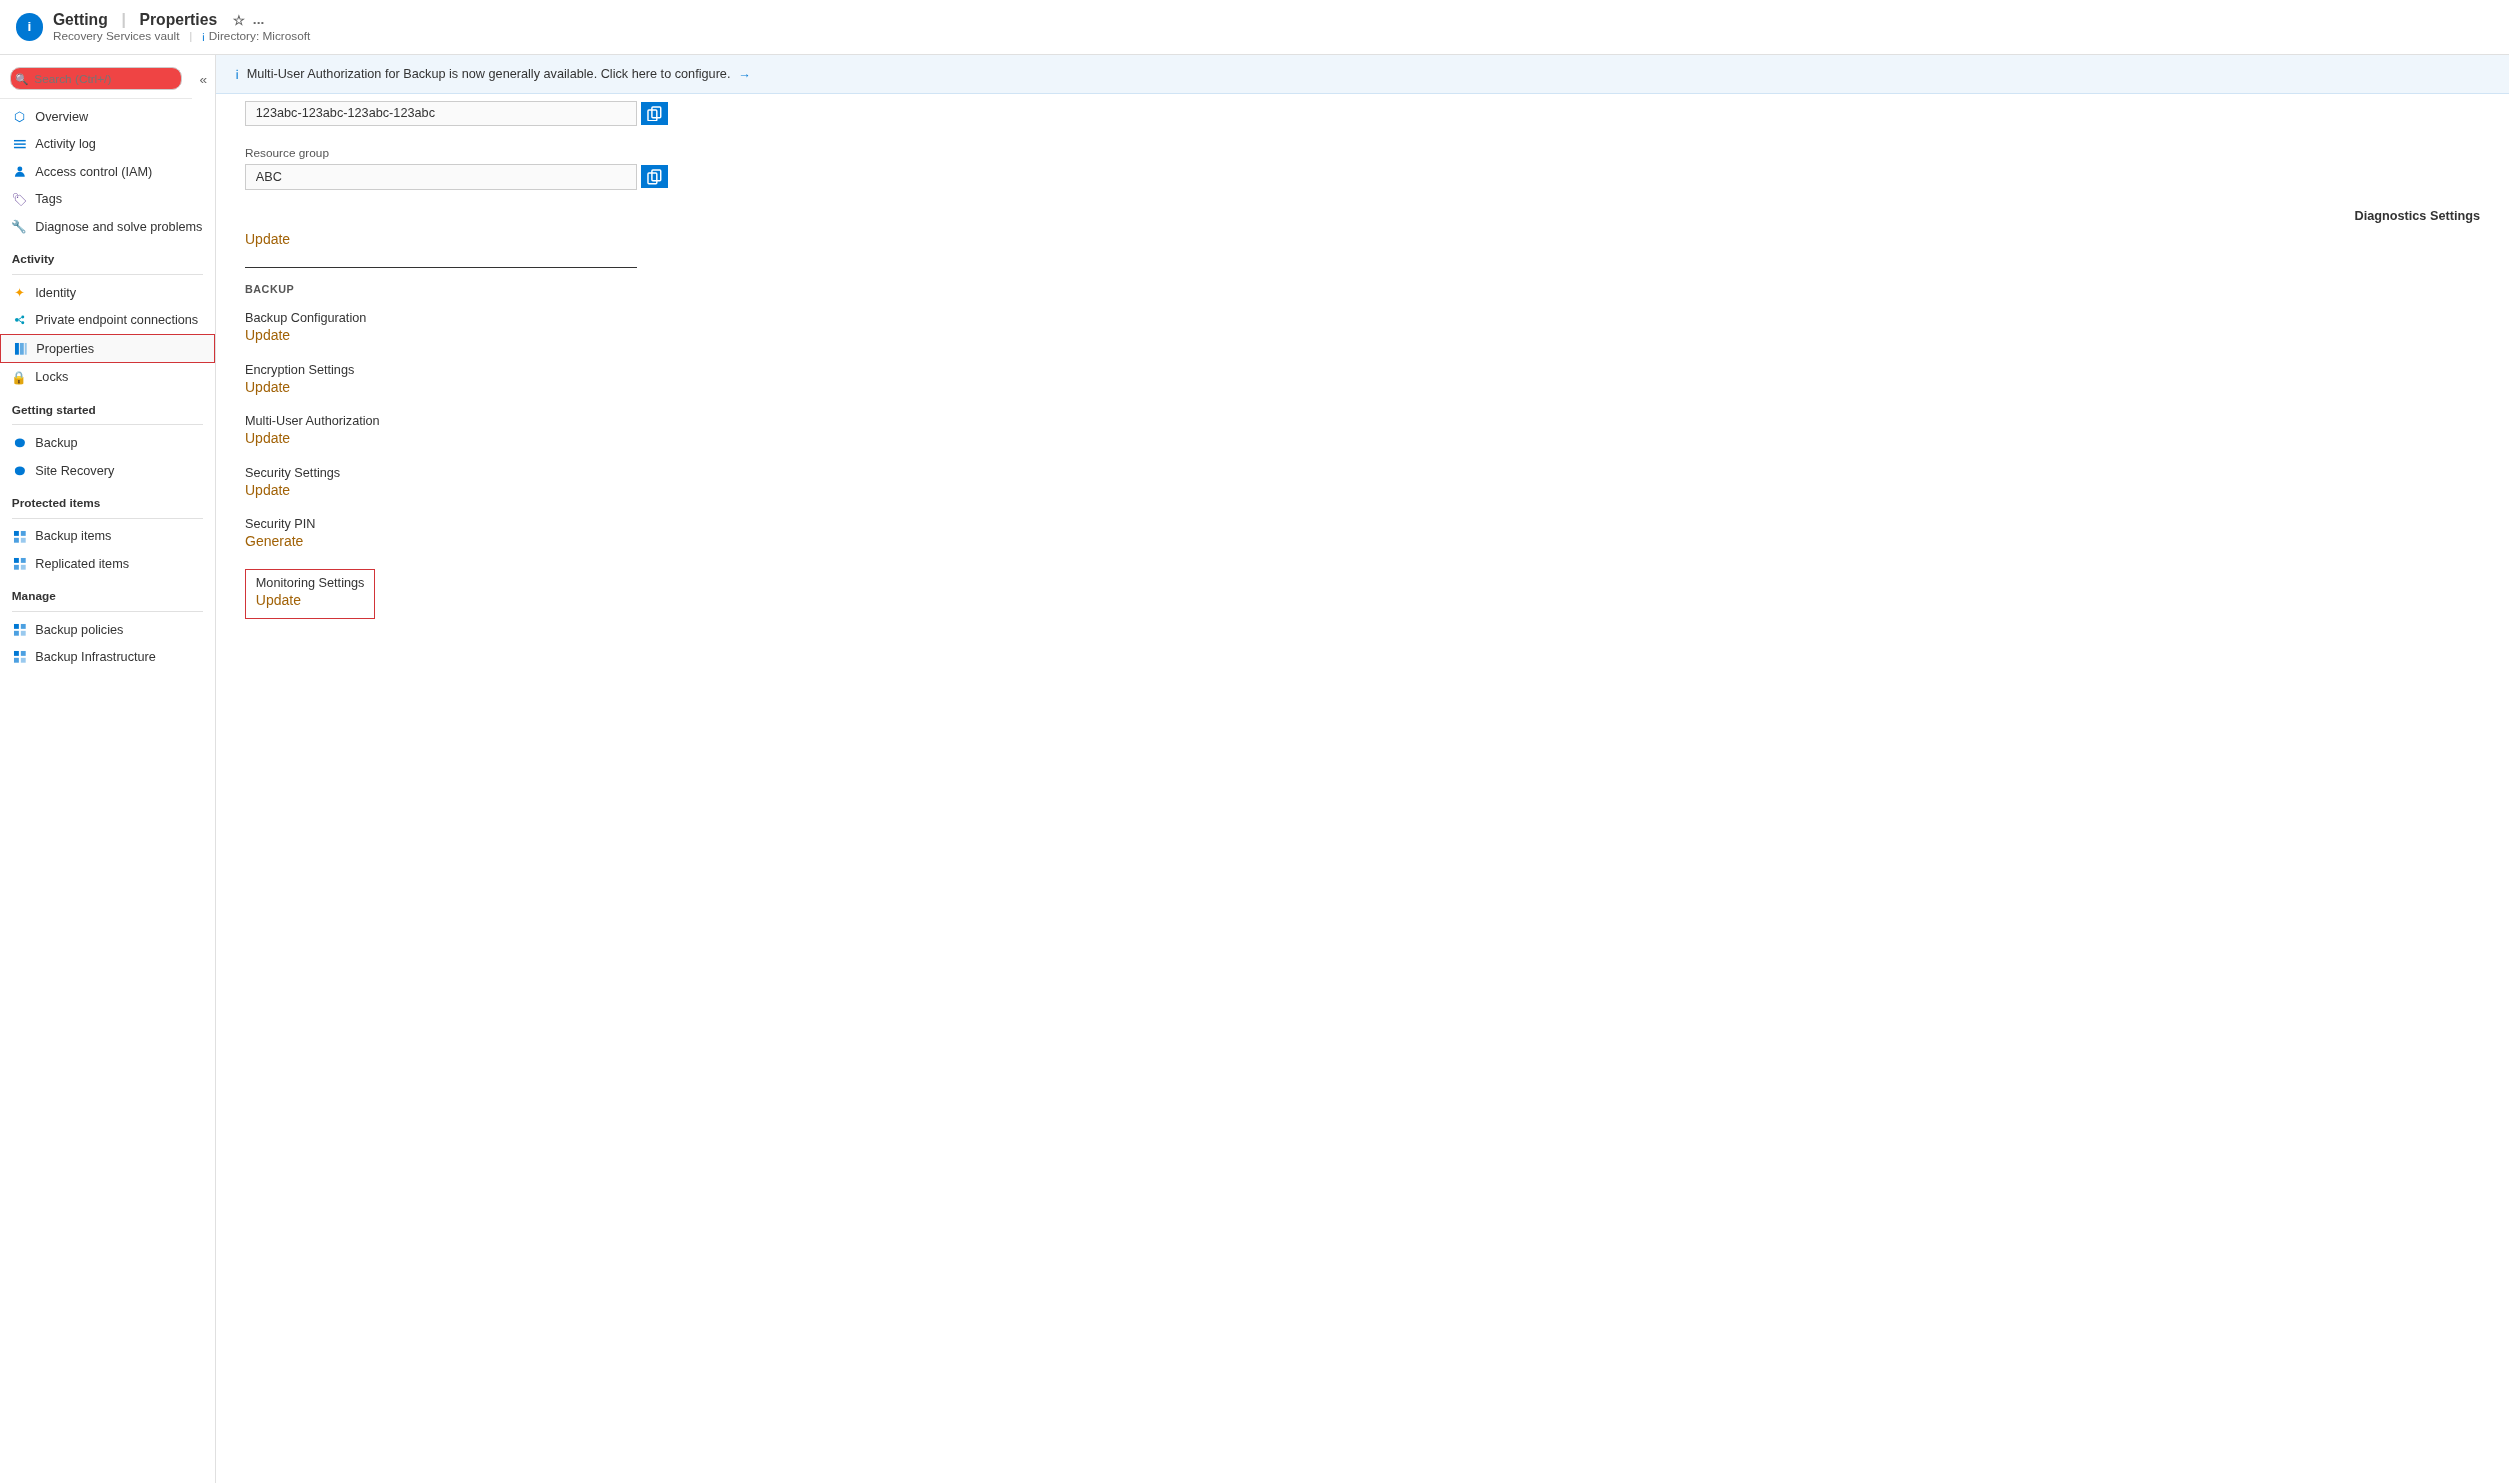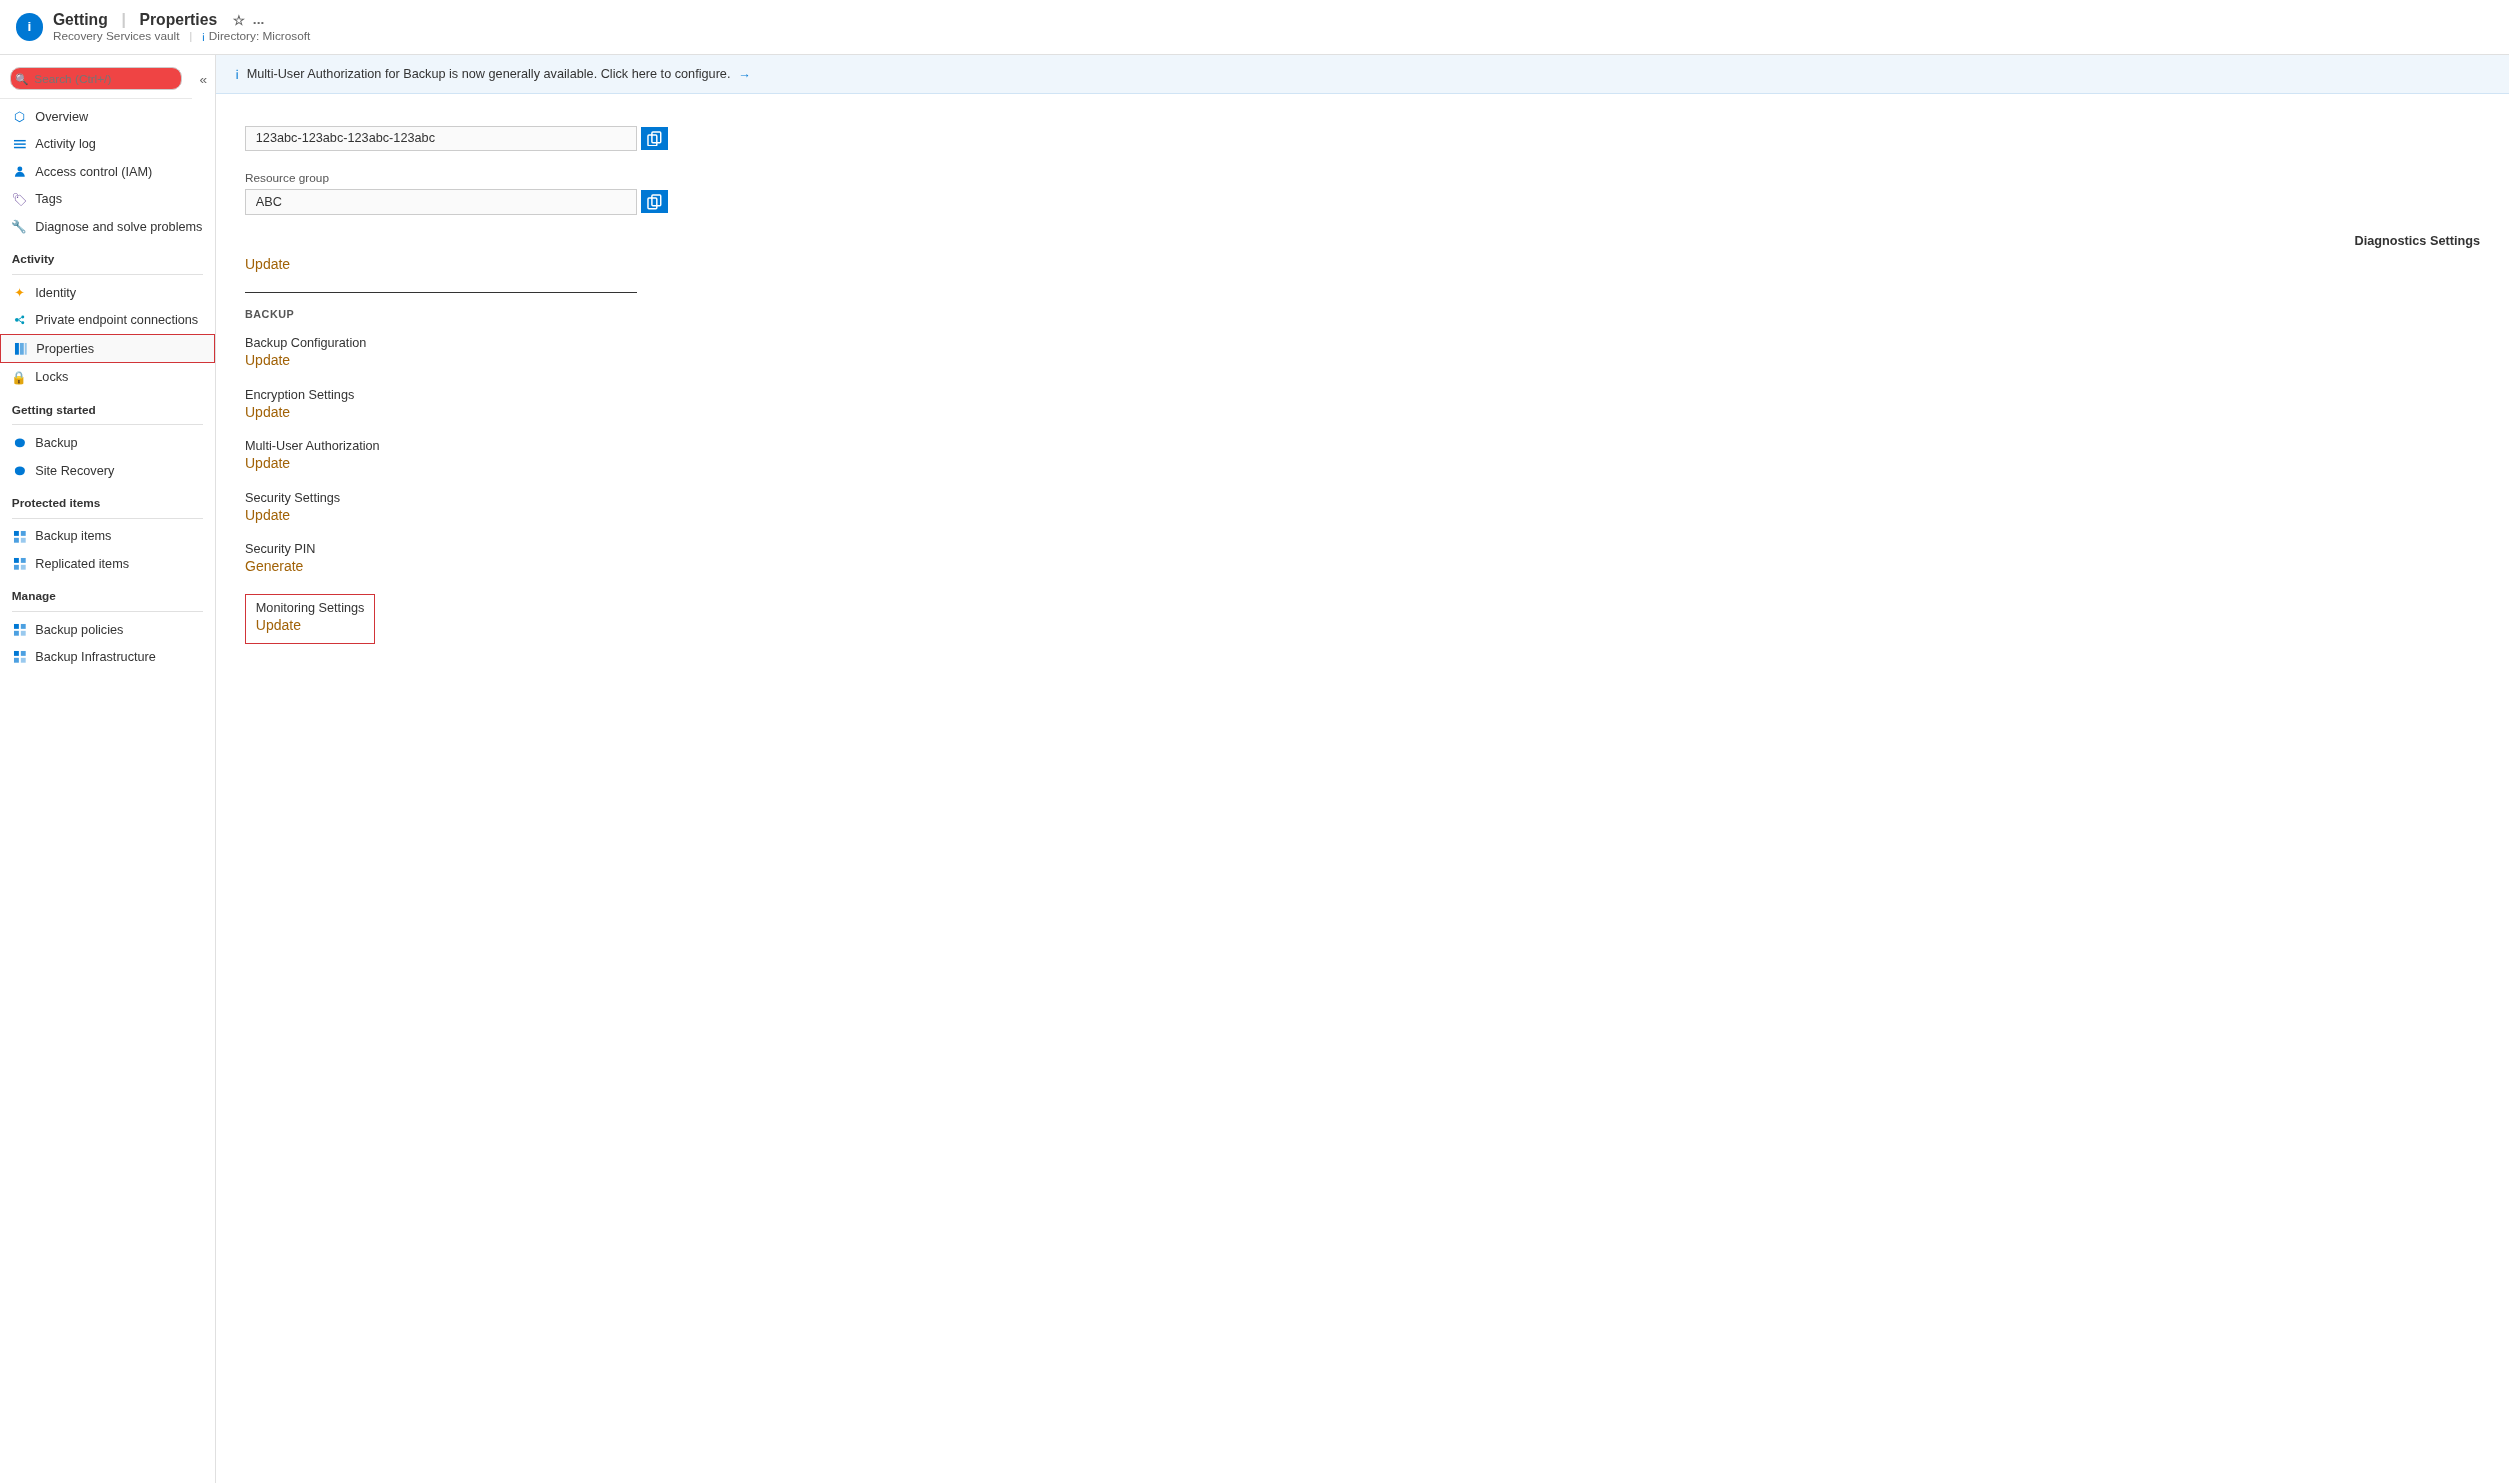--- a/index.html
+++ b/index.html
@@ -31,21 +31,21 @@
     .nav-item.selected-red { background: #f9f9f9; border: 1px solid #d13438; }
     .nav-icon { width: 15.7px; height: 15.7px; display: flex; align-items: center; justify-content: center; flex-shrink: 0; }
 
     .section-header { padding: 11.8px 11.8px 3.9px 11.8px; font-size: 11.8px; font-weight: 600; color: #333; }
     .section-divider { border: none; border-top: 1px solid #e0e0e0; margin: 3.9px 11.8px; }
 
     
     .content { flex: 1; overflow-y: auto; background: #fff; display: flex; flex-direction: column; }
     .banner { background: #eff6fc; padding: 9.8px 19.6px; display: flex; align-items: center; gap: 7.8px; font-size: 12.7px; color: #333; border-bottom: 1px solid #d0e4f5; }
     .banner-link { color: #0078d4; cursor: pointer; text-decoration: none; display: flex; align-items: center; gap: 3.9px; }
-    .content-body { padding: 32px 29px; flex: 1; }
+    .content-body { padding: 7px 29px; flex: 1; }
 
     .field-row { margin-bottom: 19.6px; }
     .field-label { font-size: 11.8px; color: #555; margin-bottom: 3.9px; }
     .field-input-row { display: flex; align-items: center; gap: 3.9px; }
     .field-input { border: 1px solid #ccc; padding: 4.9px 9.8px; font-size: 12.7px; color: #333; background: #fafafa; width: 392px; }
     .copy-btn { background: #0078d4; border: none; cursor: pointer; padding: 3.9px 5.9px; display: flex; align-items: center; justify-content: center; }
     .copy-btn svg { fill: #fff; }
     .section-title { font-size: 12.7px; font-weight: 600; color: #333; margin-bottom: 7.8px; text-align: right; }
     .update-link { color: #a16207; cursor: pointer; font-size: 14px; text-decoration: none; display: block; margin-bottom: 3.9px; }
 

